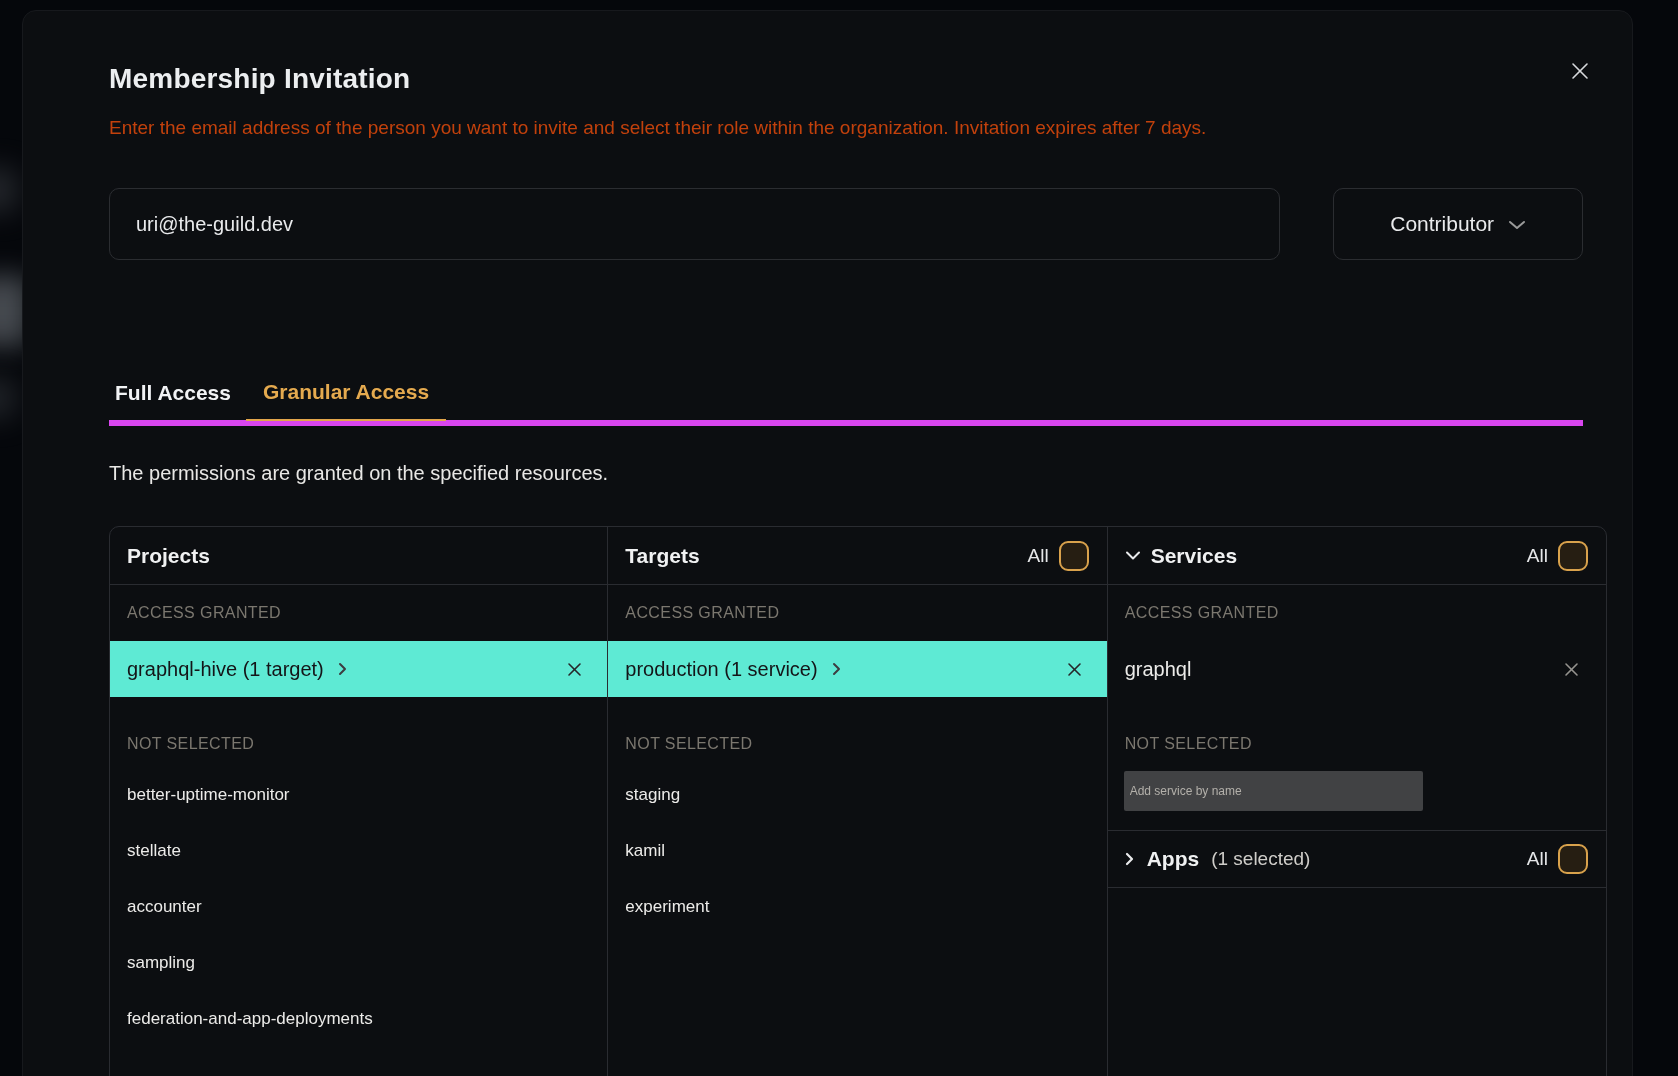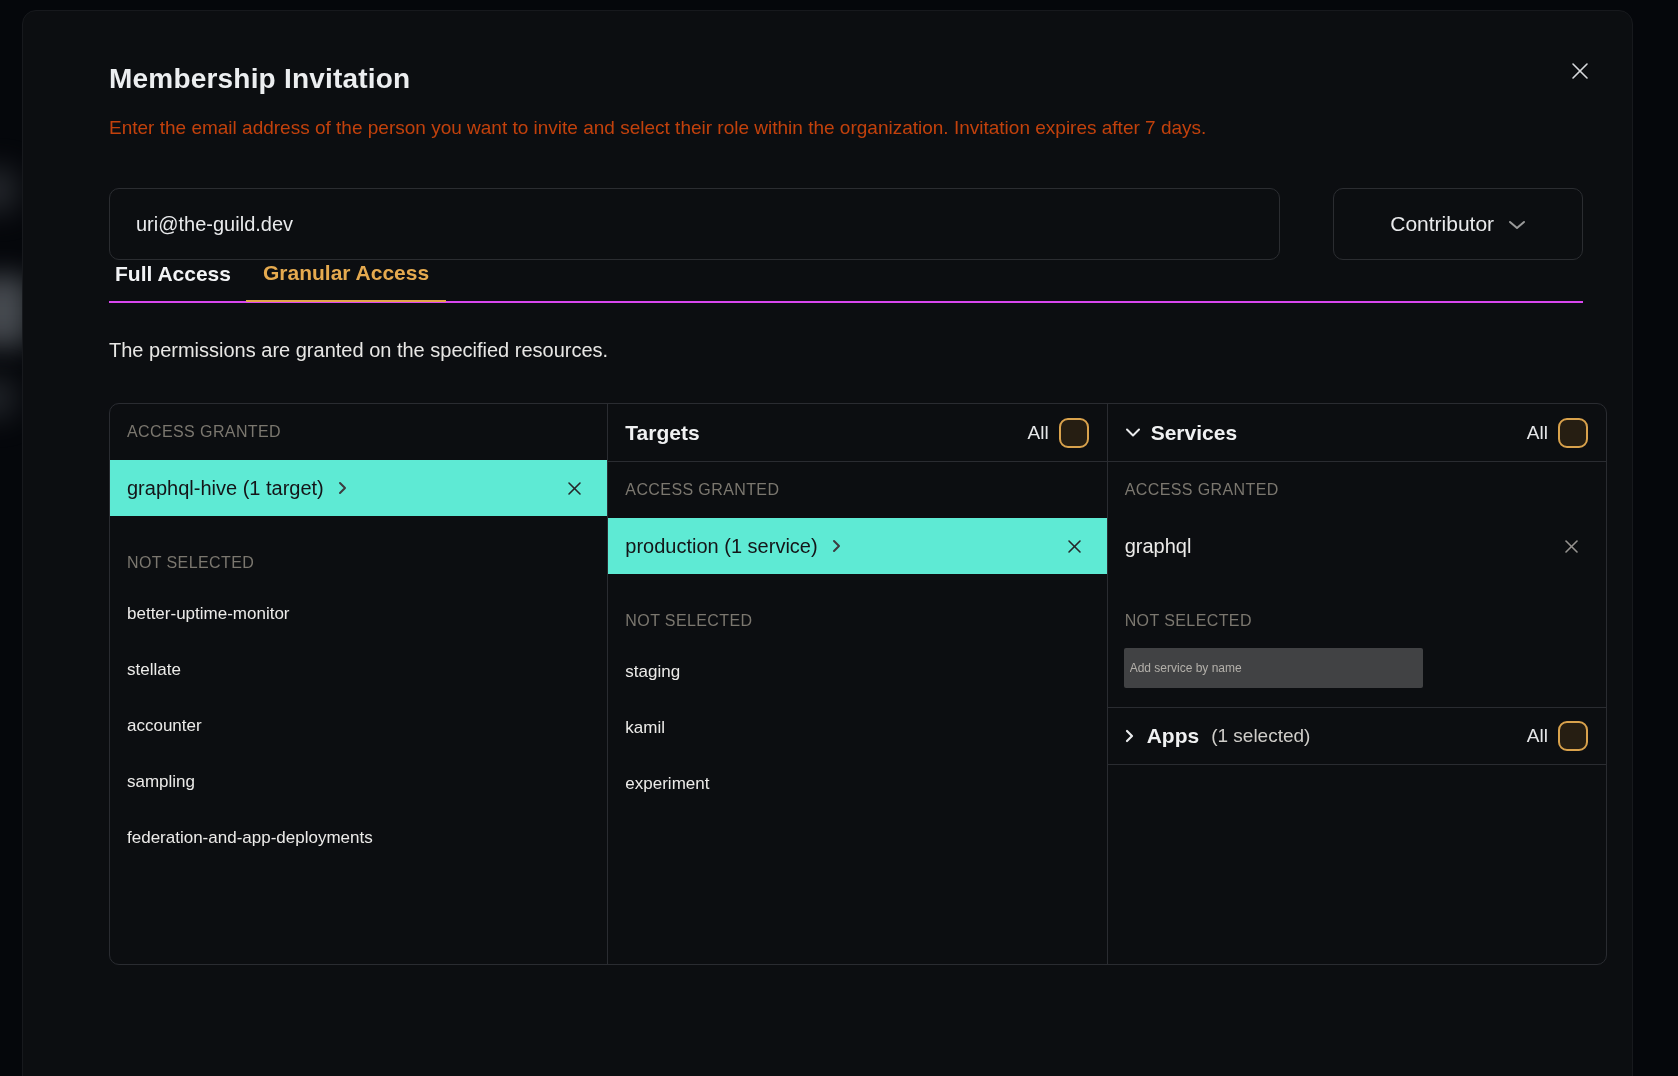--- a/index.html
+++ b/index.html
@@ -38,21 +38,21 @@
     font-family:"Liberation Sans", sans-serif; outline:none;
   }
   .role-select {
     margin-left:53px; width:254px; height:72px;
     border:1px solid #2b2d31; border-radius:10px;
     display:flex; align-items:center; justify-content:center; gap:14px;
     color:#e9eaec; font-size:21px; font-weight:500; cursor:pointer;
   }
   .role-select svg { margin-top:2px; }
 
-  .tabs { display:flex; gap:32px; padding-left:6px; border-bottom:2px solid #d946ef; }
+  .tabs { margin-top:119px; display:flex; gap:32px; padding-left:6px; border-bottom:6px solid #d946ef; }
   .tab {
     font-size:21px; font-weight:bold; line-height:25px;
     padding-bottom:15px; color:#f2f3f5; cursor:pointer; background:none; border:none;
     font-family:"Liberation Sans", sans-serif;
   }
   .tab.active {
     color:#e5aa4f; border-bottom:2px solid #e2a64b; margin-bottom:-1px;
     padding-left:17px; padding-right:17px; margin-left:-17px; margin-right:-17px;
   }
   .perm-note { margin-top:36px; font-size:20px; color:#e8e7e5; }
@@ -149,20 +149,23 @@
   <div class="tabs">
     <button class="tab">Full Access</button>
     <button class="tab active">Granular Access</button>
   </div>
 
   <p class="perm-note">The permissions are granted on the specified resources.</p>
 
   <div class="resource-table">
 
     <div class="col">
+      <div class="col-header">
+        <span>Projects</span>
+      </div>
       <div class="section-label">ACCESS GRANTED</div>
       <div class="row-selected">
         <span>graphql-hive (1 target)</span>
         <span class="chev icon">
           <svg width="11" height="18" viewBox="0 0 11 18" fill="none" stroke="currentColor" stroke-width="2" stroke-linecap="round" stroke-linejoin="round">
               <polyline points="3,4 8,9 3,14"></polyline>
             </svg>
         </span>
         <span class="x icon">
           <svg width="17" height="17" viewBox="0 0 17 17" fill="none" stroke="currentColor" stroke-width="1.6" stroke-linecap="round">

